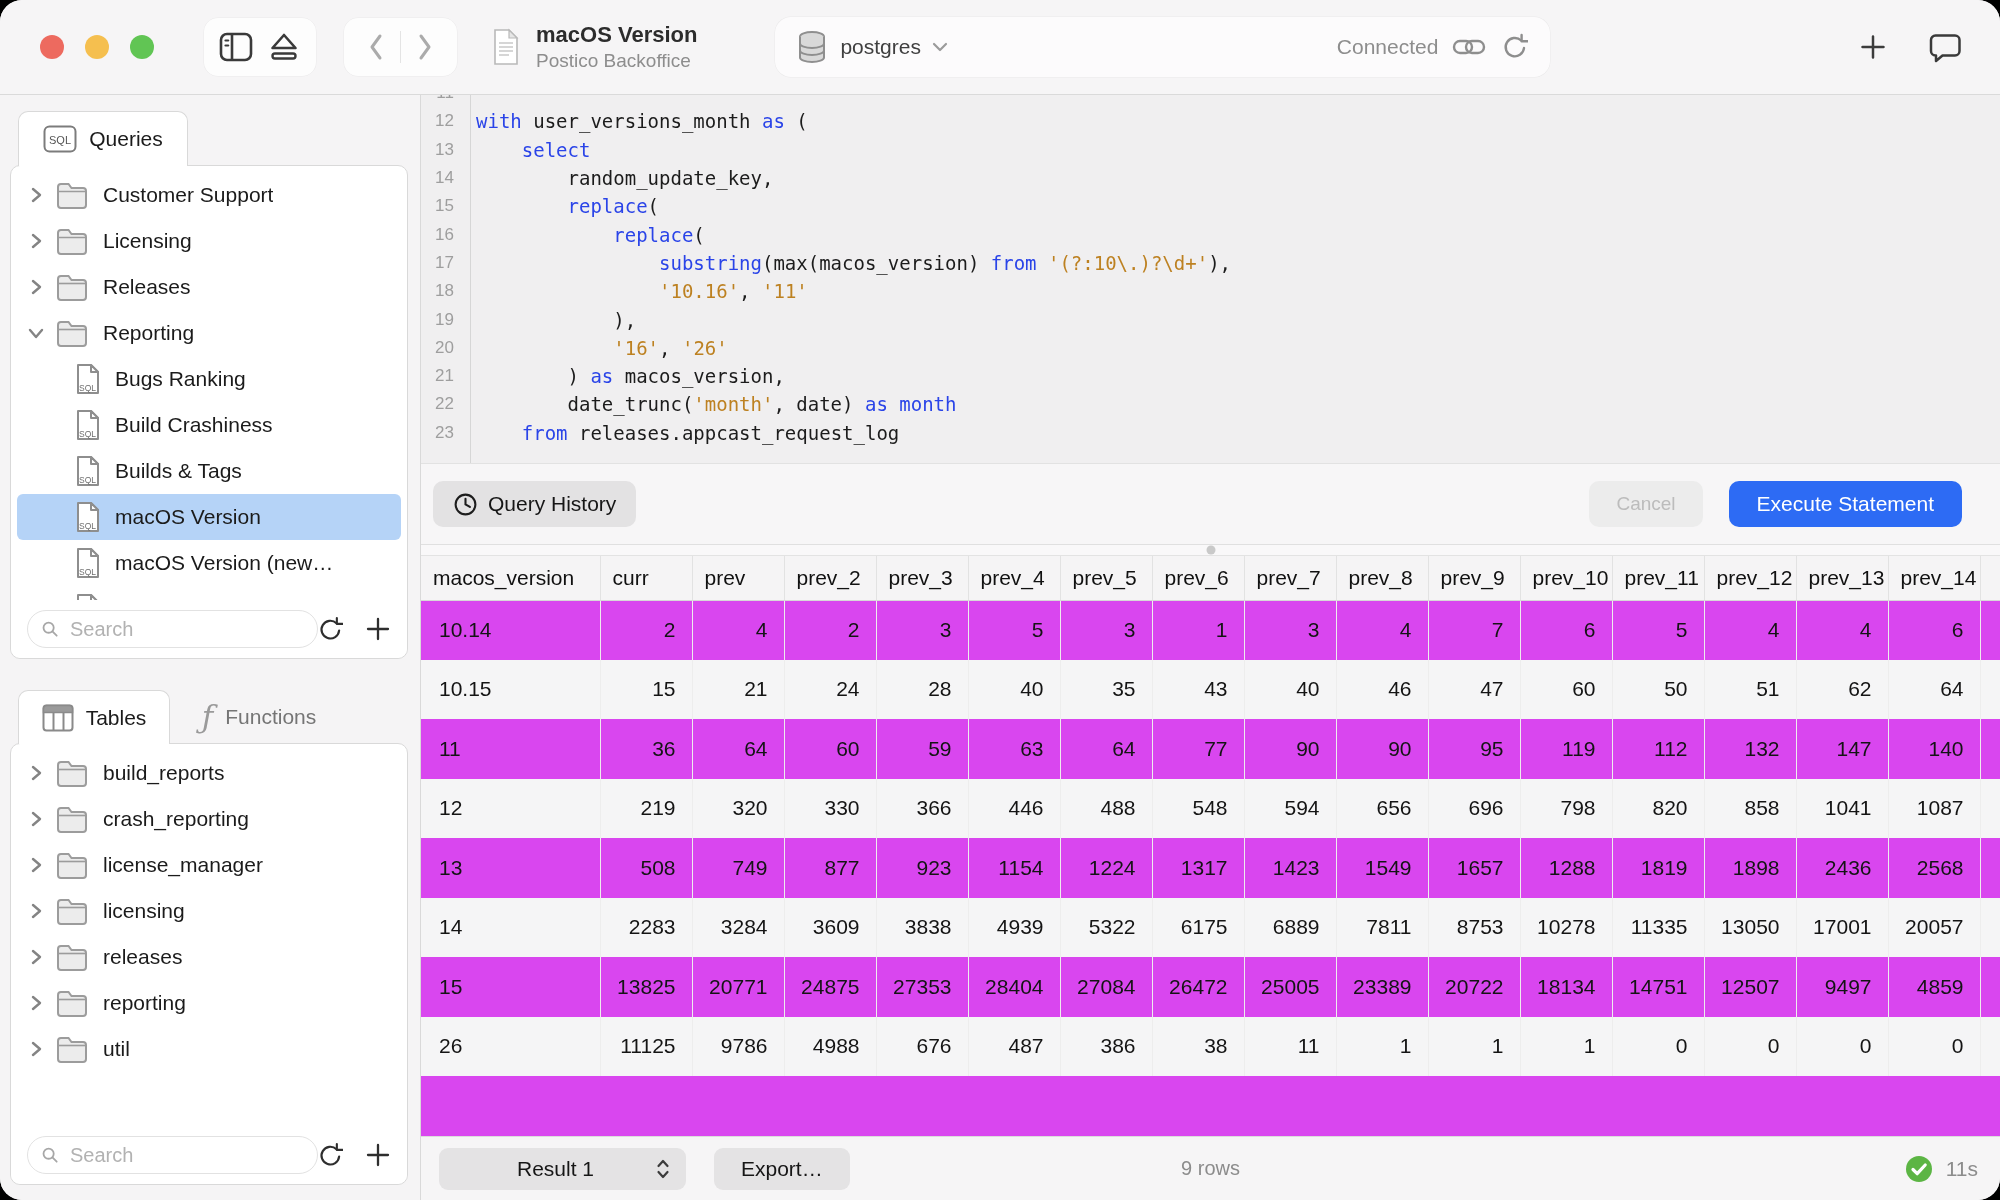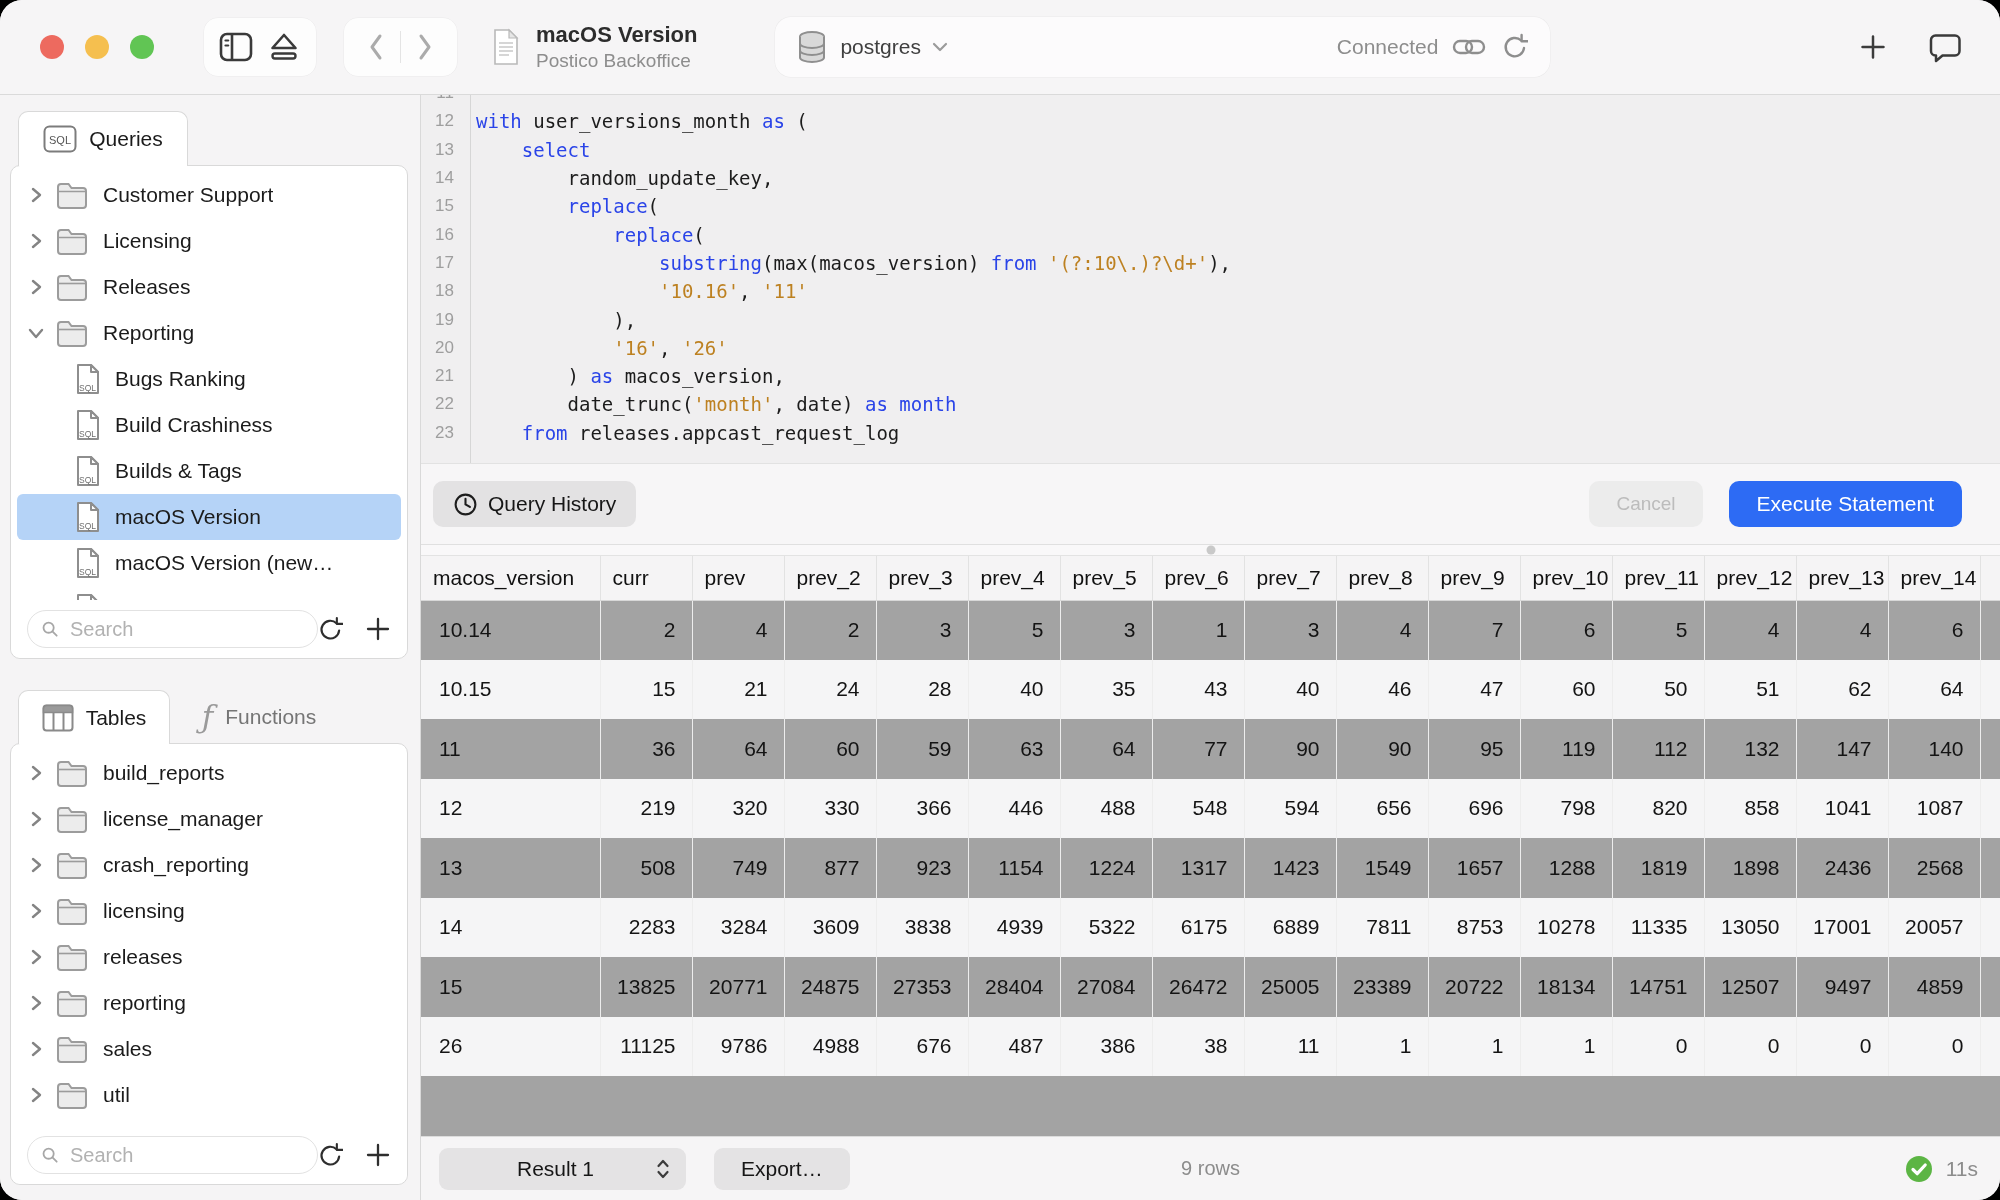--- a/index.html
+++ b/index.html
@@ -73,21 +73,21 @@
   
   .action-row{height:82px;display:flex;align-items:center;background:#f7f6f7;border-top:1px solid #e2e2e2;border-bottom:1px solid #e0e0e0;padding:0 38px 0 12px;}
   .qh-btn{display:flex;align-items:center;gap:10px;height:46px;border-radius:10px;background:#e3e2e3;padding:0 20px;font-size:21px;color:#161616;}
   .cancel-btn{height:46px;border-radius:10px;background:#ececec;color:#bcbcbc;font-size:19px;padding:0 27px;display:flex;align-items:center;margin-left:auto;}
   .exec-btn{height:46px;border-radius:10px;background:#2d6bf4;color:#fff;font-size:21px;font-weight:500;padding:0 28px;display:flex;align-items:center;margin-left:26px;}
 
   .splitter{height:11px;background:#f9f8f9;position:relative;border-bottom:1px solid #e3e3e3;}
   .splitter .dot{position:absolute;left:50%;top:50%;transform:translate(-50%,-50%);width:9px;height:9px;border-radius:50%;background:#c9c9c9;}
 
   
-  .results{flex:1;overflow:hidden;background:#a3a3a3;}
+  .results{flex:1;overflow:hidden;background:#d946ef;}
   table{border-collapse:collapse;table-layout:fixed;width:100%;}
   th{height:44px;background:#f5f4f5;font-weight:400;font-size:21px;color:#111;text-align:left;padding-left:12px;border-right:1px solid #e2e2e2;border-bottom:1px solid #d8d8d8;white-space:nowrap;overflow:hidden;}
   th:last-child{border-right:none;}
   td{height:59.5px;font-size:21px;color:#141414;border-right:1px solid #ededed;white-space:nowrap;overflow:hidden;}
   td:last-child{border-right:none;}
   td.num{text-align:right;padding-right:16px;}
   td.ver{padding-left:18px;}
   tbody tr:nth-child(even){background:#f5f5f6;}
 
   
@@ -383,48 +383,48 @@
                 <svg width="14" height="18" viewBox="0 0 14 18">
                   <path d="M4 3 l7 6 -7 6" fill="none" stroke="#848484" stroke-width="2.4" stroke-linecap="round" stroke-linejoin="round"></path>
                 </svg>
               </span>
               <span class="fico">
                 <svg width="34" height="28" viewBox="0 0 34 28">
                   <path d="M3 6 a3 3 0 0 1 3 -3 h7.5 l3 4 H28 a3 3 0 0 1 3 3 v14 a3 3 0 0 1 -3 3 H6 a3 3 0 0 1 -3 -3 z" fill="#ececec" stroke="#9c9c9c" stroke-width="2"></path>
                   <path d="M3 10.5 h28" stroke="#9c9c9c" stroke-width="1.6"></path>
                 </svg>
               </span>
+              <span class="lbl">crash_reporting</span>
+            </div>
+            <div class="trow">
+              <span class="chev">
+                <svg width="14" height="18" viewBox="0 0 14 18">
+                  <path d="M4 3 l7 6 -7 6" fill="none" stroke="#848484" stroke-width="2.4" stroke-linecap="round" stroke-linejoin="round"></path>
+                </svg>
+              </span>
+              <span class="fico">
+                <svg width="34" height="28" viewBox="0 0 34 28">
+                  <path d="M3 6 a3 3 0 0 1 3 -3 h7.5 l3 4 H28 a3 3 0 0 1 3 3 v14 a3 3 0 0 1 -3 3 H6 a3 3 0 0 1 -3 -3 z" fill="#ececec" stroke="#9c9c9c" stroke-width="2"></path>
+                  <path d="M3 10.5 h28" stroke="#9c9c9c" stroke-width="1.6"></path>
+                </svg>
+              </span>
               <span class="lbl">license_manager</span>
             </div>
             <div class="trow">
               <span class="chev">
                 <svg width="14" height="18" viewBox="0 0 14 18">
                   <path d="M4 3 l7 6 -7 6" fill="none" stroke="#848484" stroke-width="2.4" stroke-linecap="round" stroke-linejoin="round"></path>
                 </svg>
               </span>
               <span class="fico">
                 <svg width="34" height="28" viewBox="0 0 34 28">
                   <path d="M3 6 a3 3 0 0 1 3 -3 h7.5 l3 4 H28 a3 3 0 0 1 3 3 v14 a3 3 0 0 1 -3 3 H6 a3 3 0 0 1 -3 -3 z" fill="#ececec" stroke="#9c9c9c" stroke-width="2"></path>
                   <path d="M3 10.5 h28" stroke="#9c9c9c" stroke-width="1.6"></path>
                 </svg>
               </span>
-              <span class="lbl">crash_reporting</span>
-            </div>
-            <div class="trow">
-              <span class="chev">
-                <svg width="14" height="18" viewBox="0 0 14 18">
-                  <path d="M4 3 l7 6 -7 6" fill="none" stroke="#848484" stroke-width="2.4" stroke-linecap="round" stroke-linejoin="round"></path>
-                </svg>
-              </span>
-              <span class="fico">
-                <svg width="34" height="28" viewBox="0 0 34 28">
-                  <path d="M3 6 a3 3 0 0 1 3 -3 h7.5 l3 4 H28 a3 3 0 0 1 3 3 v14 a3 3 0 0 1 -3 3 H6 a3 3 0 0 1 -3 -3 z" fill="#ececec" stroke="#9c9c9c" stroke-width="2"></path>
-                  <path d="M3 10.5 h28" stroke="#9c9c9c" stroke-width="1.6"></path>
-                </svg>
-              </span>
               <span class="lbl">licensing</span>
             </div>
             <div class="trow">
               <span class="chev">
                 <svg width="14" height="18" viewBox="0 0 14 18">
                   <path d="M4 3 l7 6 -7 6" fill="none" stroke="#848484" stroke-width="2.4" stroke-linecap="round" stroke-linejoin="round"></path>
                 </svg>
               </span>
               <span class="fico">
                 <svg width="34" height="28" viewBox="0 0 34 28">
@@ -440,34 +440,20 @@
                   <path d="M4 3 l7 6 -7 6" fill="none" stroke="#848484" stroke-width="2.4" stroke-linecap="round" stroke-linejoin="round"></path>
                 </svg>
               </span>
               <span class="fico">
                 <svg width="34" height="28" viewBox="0 0 34 28">
                   <path d="M3 6 a3 3 0 0 1 3 -3 h7.5 l3 4 H28 a3 3 0 0 1 3 3 v14 a3 3 0 0 1 -3 3 H6 a3 3 0 0 1 -3 -3 z" fill="#ececec" stroke="#9c9c9c" stroke-width="2"></path>
                   <path d="M3 10.5 h28" stroke="#9c9c9c" stroke-width="1.6"></path>
                 </svg>
               </span>
               <span class="lbl">reporting</span>
-            </div>
-            <div class="trow">
-              <span class="chev">
-                <svg width="14" height="18" viewBox="0 0 14 18">
-                  <path d="M4 3 l7 6 -7 6" fill="none" stroke="#848484" stroke-width="2.4" stroke-linecap="round" stroke-linejoin="round"></path>
-                </svg>
-              </span>
-              <span class="fico">
-                <svg width="34" height="28" viewBox="0 0 34 28">
-                  <path d="M3 6 a3 3 0 0 1 3 -3 h7.5 l3 4 H28 a3 3 0 0 1 3 3 v14 a3 3 0 0 1 -3 3 H6 a3 3 0 0 1 -3 -3 z" fill="#ececec" stroke="#9c9c9c" stroke-width="2"></path>
-                  <path d="M3 10.5 h28" stroke="#9c9c9c" stroke-width="1.6"></path>
-                </svg>
-              </span>
-              <span class="lbl">sales</span>
             </div>
             <div class="trow">
               <span class="chev">
                 <svg width="14" height="18" viewBox="0 0 14 18">
                   <path d="M4 3 l7 6 -7 6" fill="none" stroke="#848484" stroke-width="2.4" stroke-linecap="round" stroke-linejoin="round"></path>
                 </svg>
               </span>
               <span class="fico">
                 <svg width="34" height="28" viewBox="0 0 34 28">
                   <path d="M3 6 a3 3 0 0 1 3 -3 h7.5 l3 4 H28 a3 3 0 0 1 3 3 v14 a3 3 0 0 1 -3 3 H6 a3 3 0 0 1 -3 -3 z" fill="#ececec" stroke="#9c9c9c" stroke-width="2"></path>

